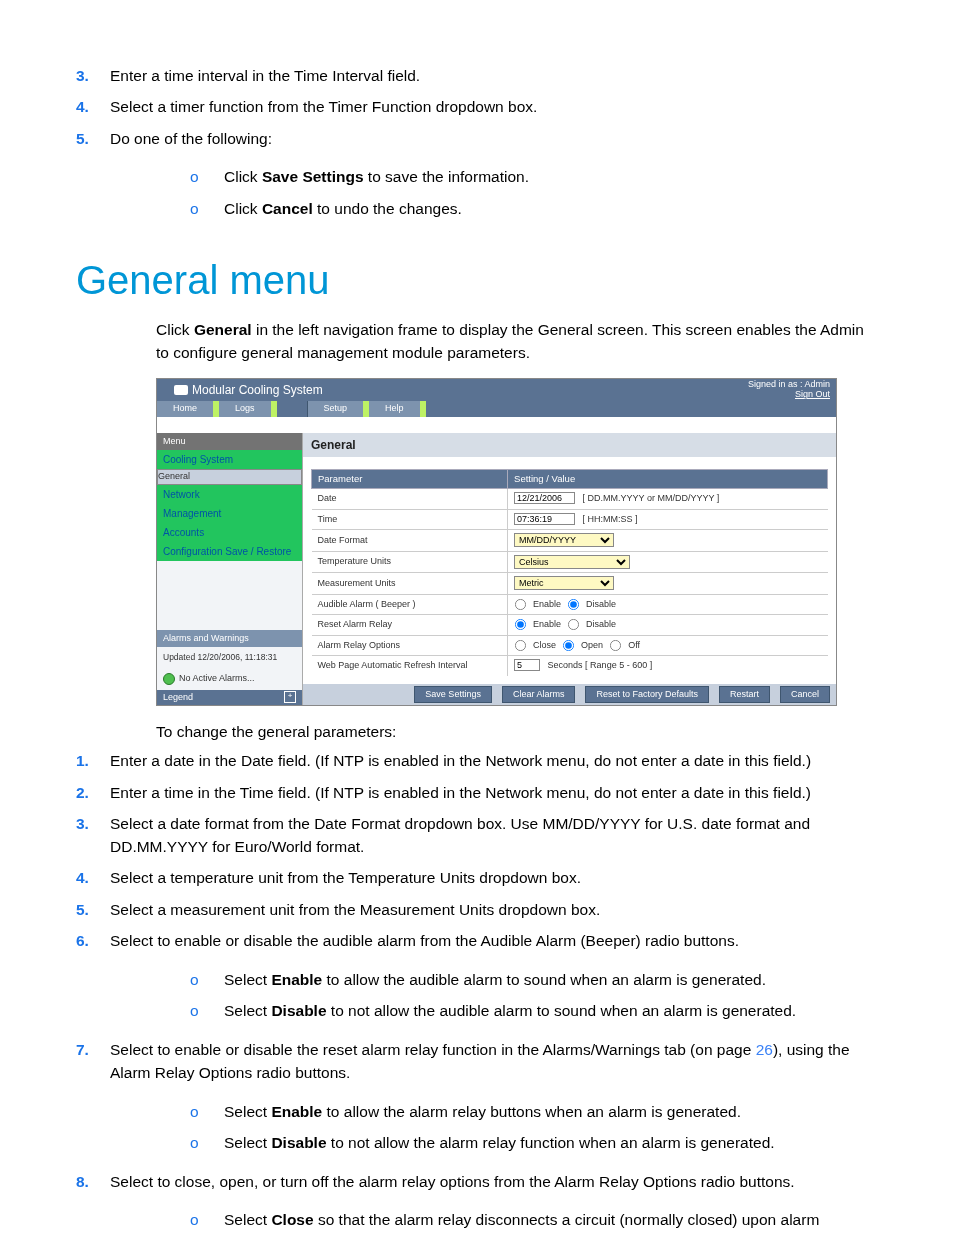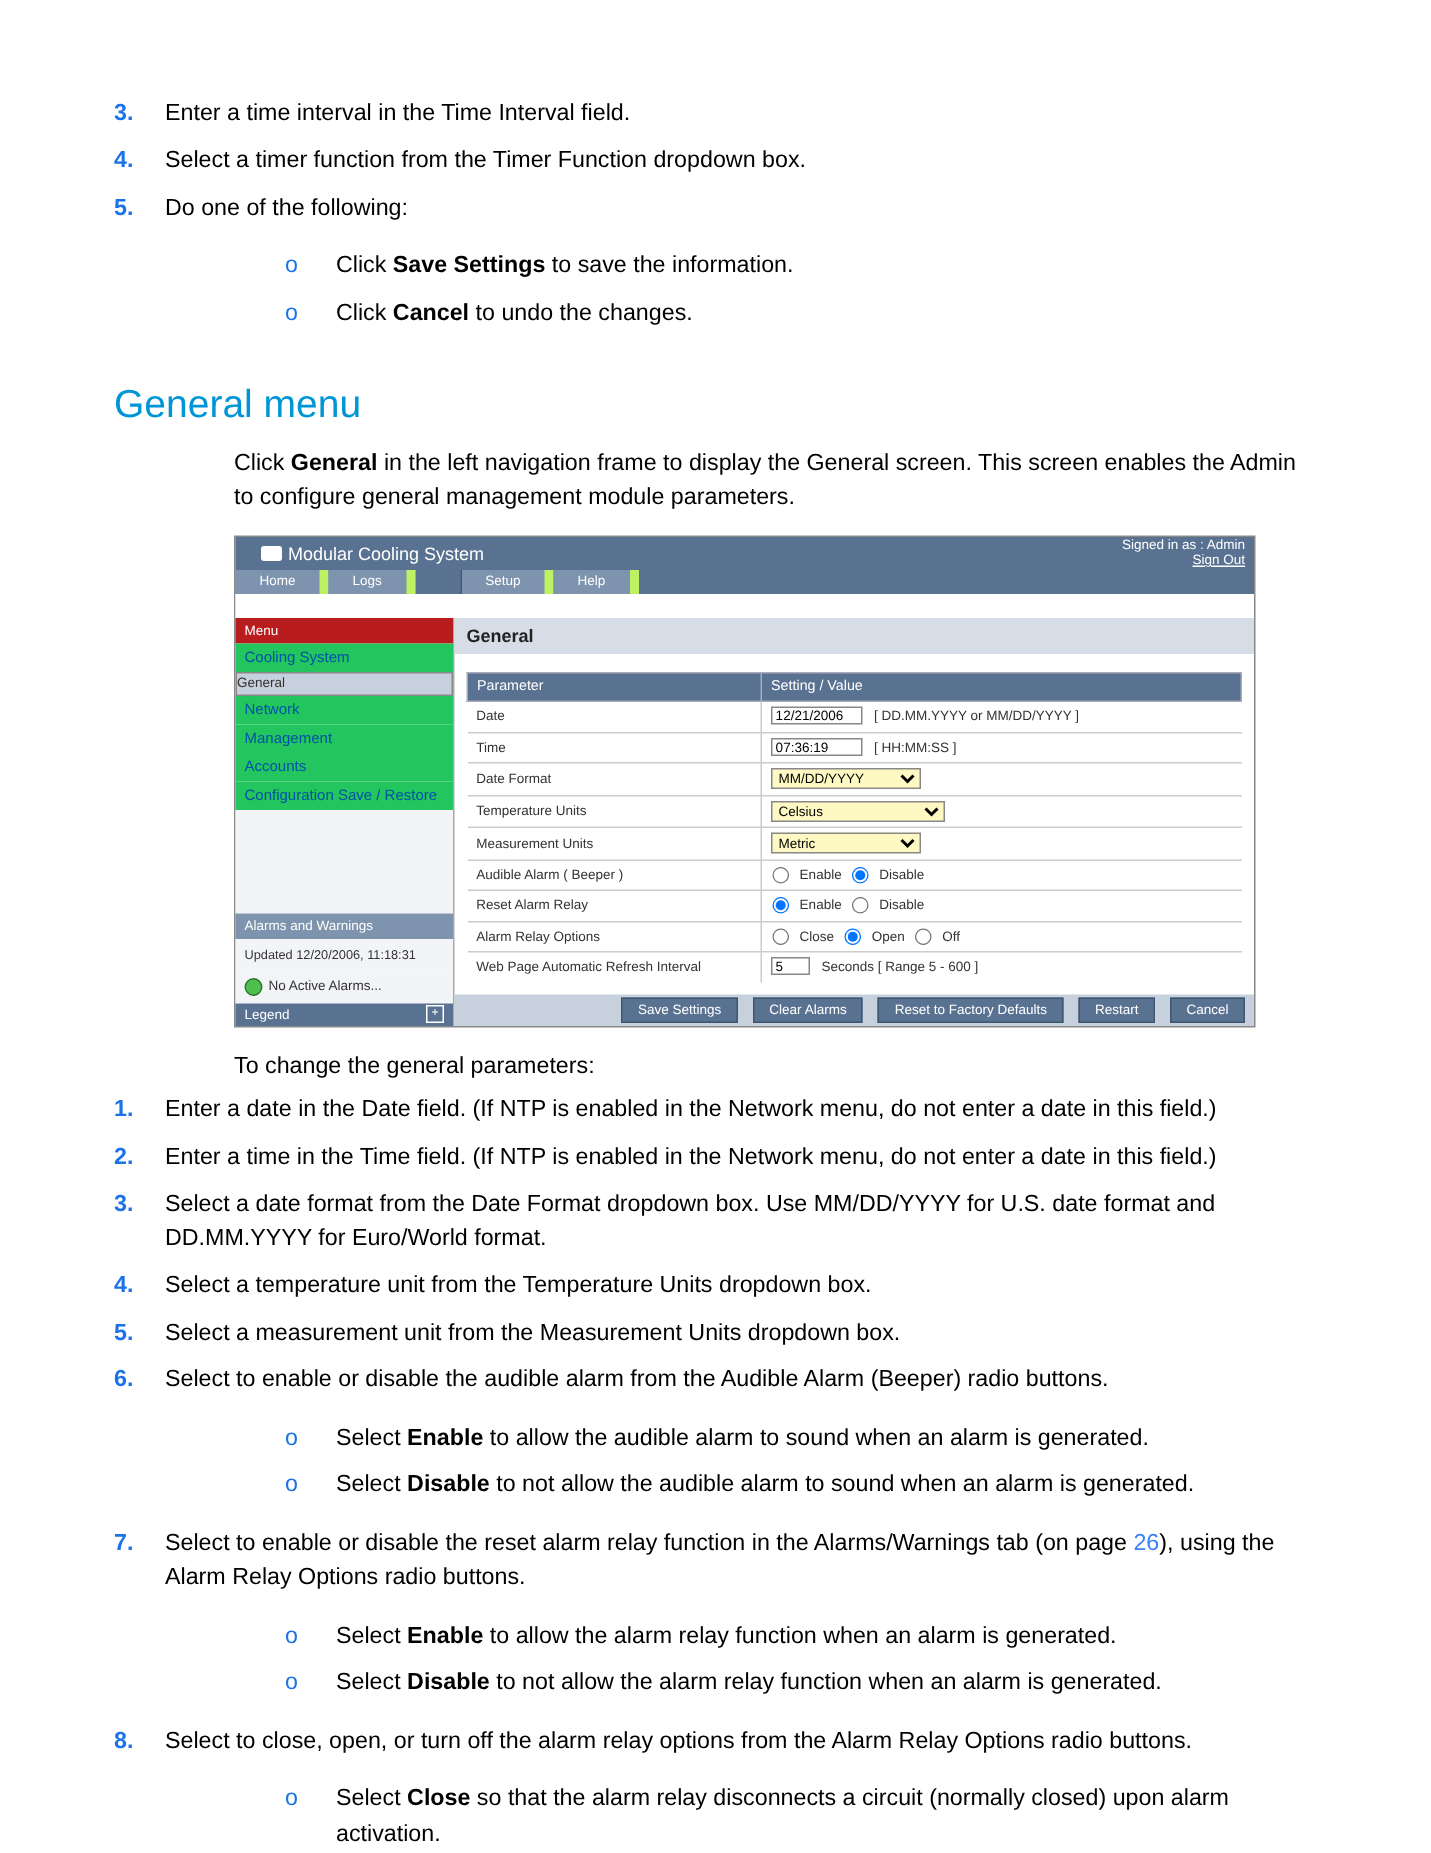--- a/index.html
+++ b/index.html
@@ -23,21 +23,21 @@
   ol.main > li { display: flex; margin: 4px 0 8px 0; }
   .num { color: #1a73e8; font-weight: bold; min-width: 34px; flex-shrink:0;}
   .txt { flex: 1; }
   .sub { margin-left: 114px; list-style: none; padding: 0; }
   .sub li { display:flex; margin: 4px 0 8px 0; }
   .circ { color:#1a73e8; min-width:34px; flex-shrink:0; }
   h1.section {
     font-family: "Segoe UI Light", "Helvetica Neue", Arial, sans-serif;
     font-weight: 300;
     color: #0096d6;
-    font-size: 26px;
+    font-size: 40px;
     margin: 30px 0 8px 0;
   }
   .para { margin: 2px 0 6px 80px; }
 
   
   .shot {
     margin: 14px 0 14px 80px;
     border: 1px solid #888;
     width: 679px;
     font-size: 10px;
@@ -73,21 +73,21 @@
   }
   .tab.inactive { background:#7d93ae;}
   .shot-body { display:flex; }
   .sidebar {
     width: 145px;
     border-right: 1px solid #aaa;
     display:flex;
     flex-direction:column;
   }
   .panelhead {
-    background:#b91c1c;
+    background:#737373;
     color:#fff;
     font-size:9px;
     padding:2px 6px;
   }
   .panelhead.grey { background:#7d93ae; color:#fff;}
   .navitem { padding: 2px 6px; color:#0054a6; font-size:10px; background:#22c55e;}
   .navitem.sel { background:#c7d0dd; color:#333;}
   .spacer { flex:1; background:#f2f4f7; min-height:60px;}
   .alarmstext { font-size:8.5px; padding:4px 6px; color:#333; background:#f2f4f7;}
   .activealarm { display:flex; align-items:center; gap:4px; padding:4px 6px; background:#f2f4f7; font-size:9px; color:#333;}
@@ -316,21 +316,21 @@
   </ul>
   <ol class="main indent">
     <li>
         <span class="num">7.</span>
         <span class="txt"><span>Select to enable or disable the reset alarm relay function in the Alarms/Warnings tab (on page </span><span style="color:#3b82f6;">26</span><span>), using the Alarm Relay Options radio buttons.</span></span>
       </li>
   </ol>
   <ul class="sub">
     <li>
         <span class="circ">o</span>
-        <span class="txt"><span>Select </span><b>Enable</b><span> to allow the alarm relay function when an alarm is generated.</span></span>
+        <span class="txt"><span>Select </span><b>Enable</b><span> to allow the alarm relay buttons when an alarm is generated.</span></span>
       </li>
     <li>
         <span class="circ">o</span>
         <span class="txt"><span>Select </span><b>Disable</b><span> to not allow the alarm relay function when an alarm is generated.</span></span>
       </li>
   </ul>
   <ol class="main indent">
     <li>
         <span class="num">8.</span>
         <span class="txt">Select to close, open, or turn off the alarm relay options from the Alarm Relay Options radio buttons.</span>

